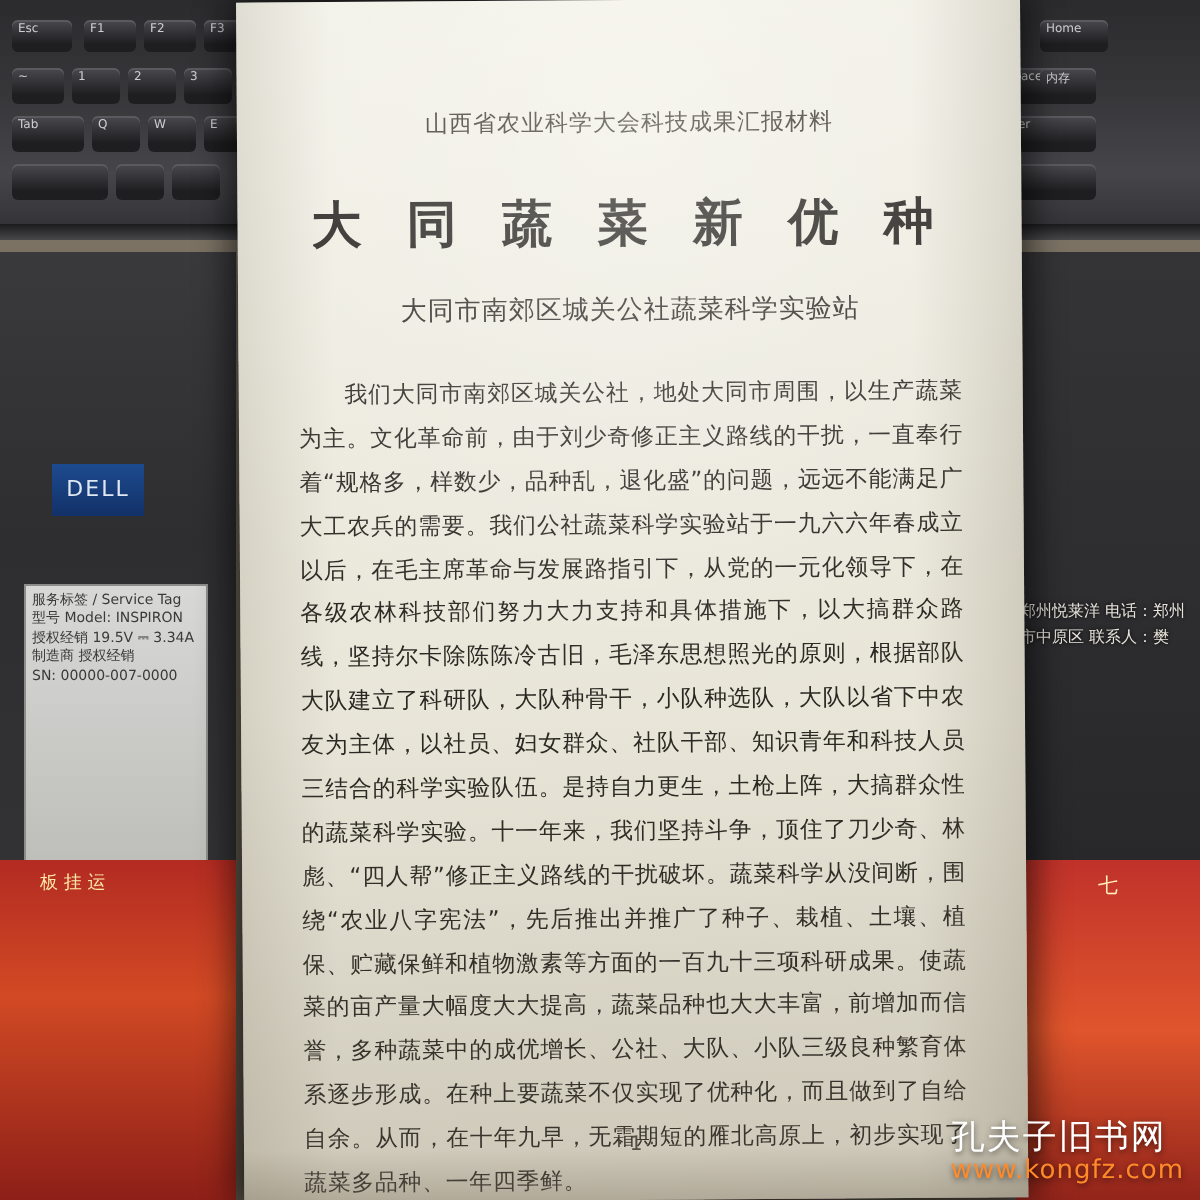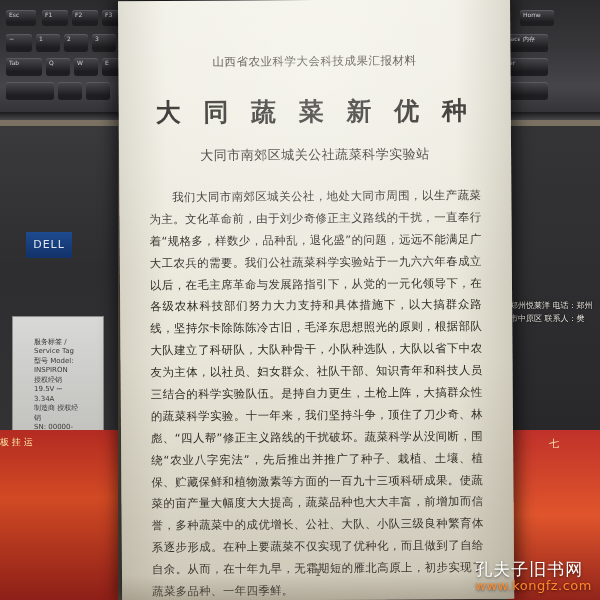--- a/index.html
+++ b/index.html
@@ -70,38 +70,38 @@
     background: linear-gradient(180deg,#1d4b8f,#123168);
     color: #dfe7f2;
     font-size: 11px;
     letter-spacing: 1px;
     text-align: center;
     line-height: 26px;
     font-family: "DejaVu Sans", sans-serif;
   }
   .side-sticker {
     position: absolute;
-    left: 12px; top: 316px;
+    left: 12px; top: 292px;
     width: 92px; height: 166px;
     background: linear-gradient(180deg,#d8d8d6,#b9b9b5);
     border: 1px solid #8d8d8a;
     font-size: 7px;
     color: #3a3a3a;
-    padding: 21px;
+    padding: 3px;
     box-sizing: border-box;
     line-height: 1.35;
     overflow: hidden;
   }
   .poster-left {
     position: absolute;
     left: 0; top: 430px; width: 118px; height: 170px;
     background: linear-gradient(180deg,#b32b22 0%, #d14a24 40%, #8d1f18 100%);
     color: #ffe9a8;
     font-size: 9px;
-    padding: 6px 0;
+    padding: 6px 20px;
     box-sizing: border-box;
     line-height: 1.5;
     overflow: hidden;
   }
   .poster-right {
     position: absolute;
     right: 0; top: 430px; width: 92px; height: 170px;
     background: linear-gradient(180deg,#c0322a 0%, #e0552c 50%, #92241b 100%);
     color: #fff0bd;
     font-size: 10px;

